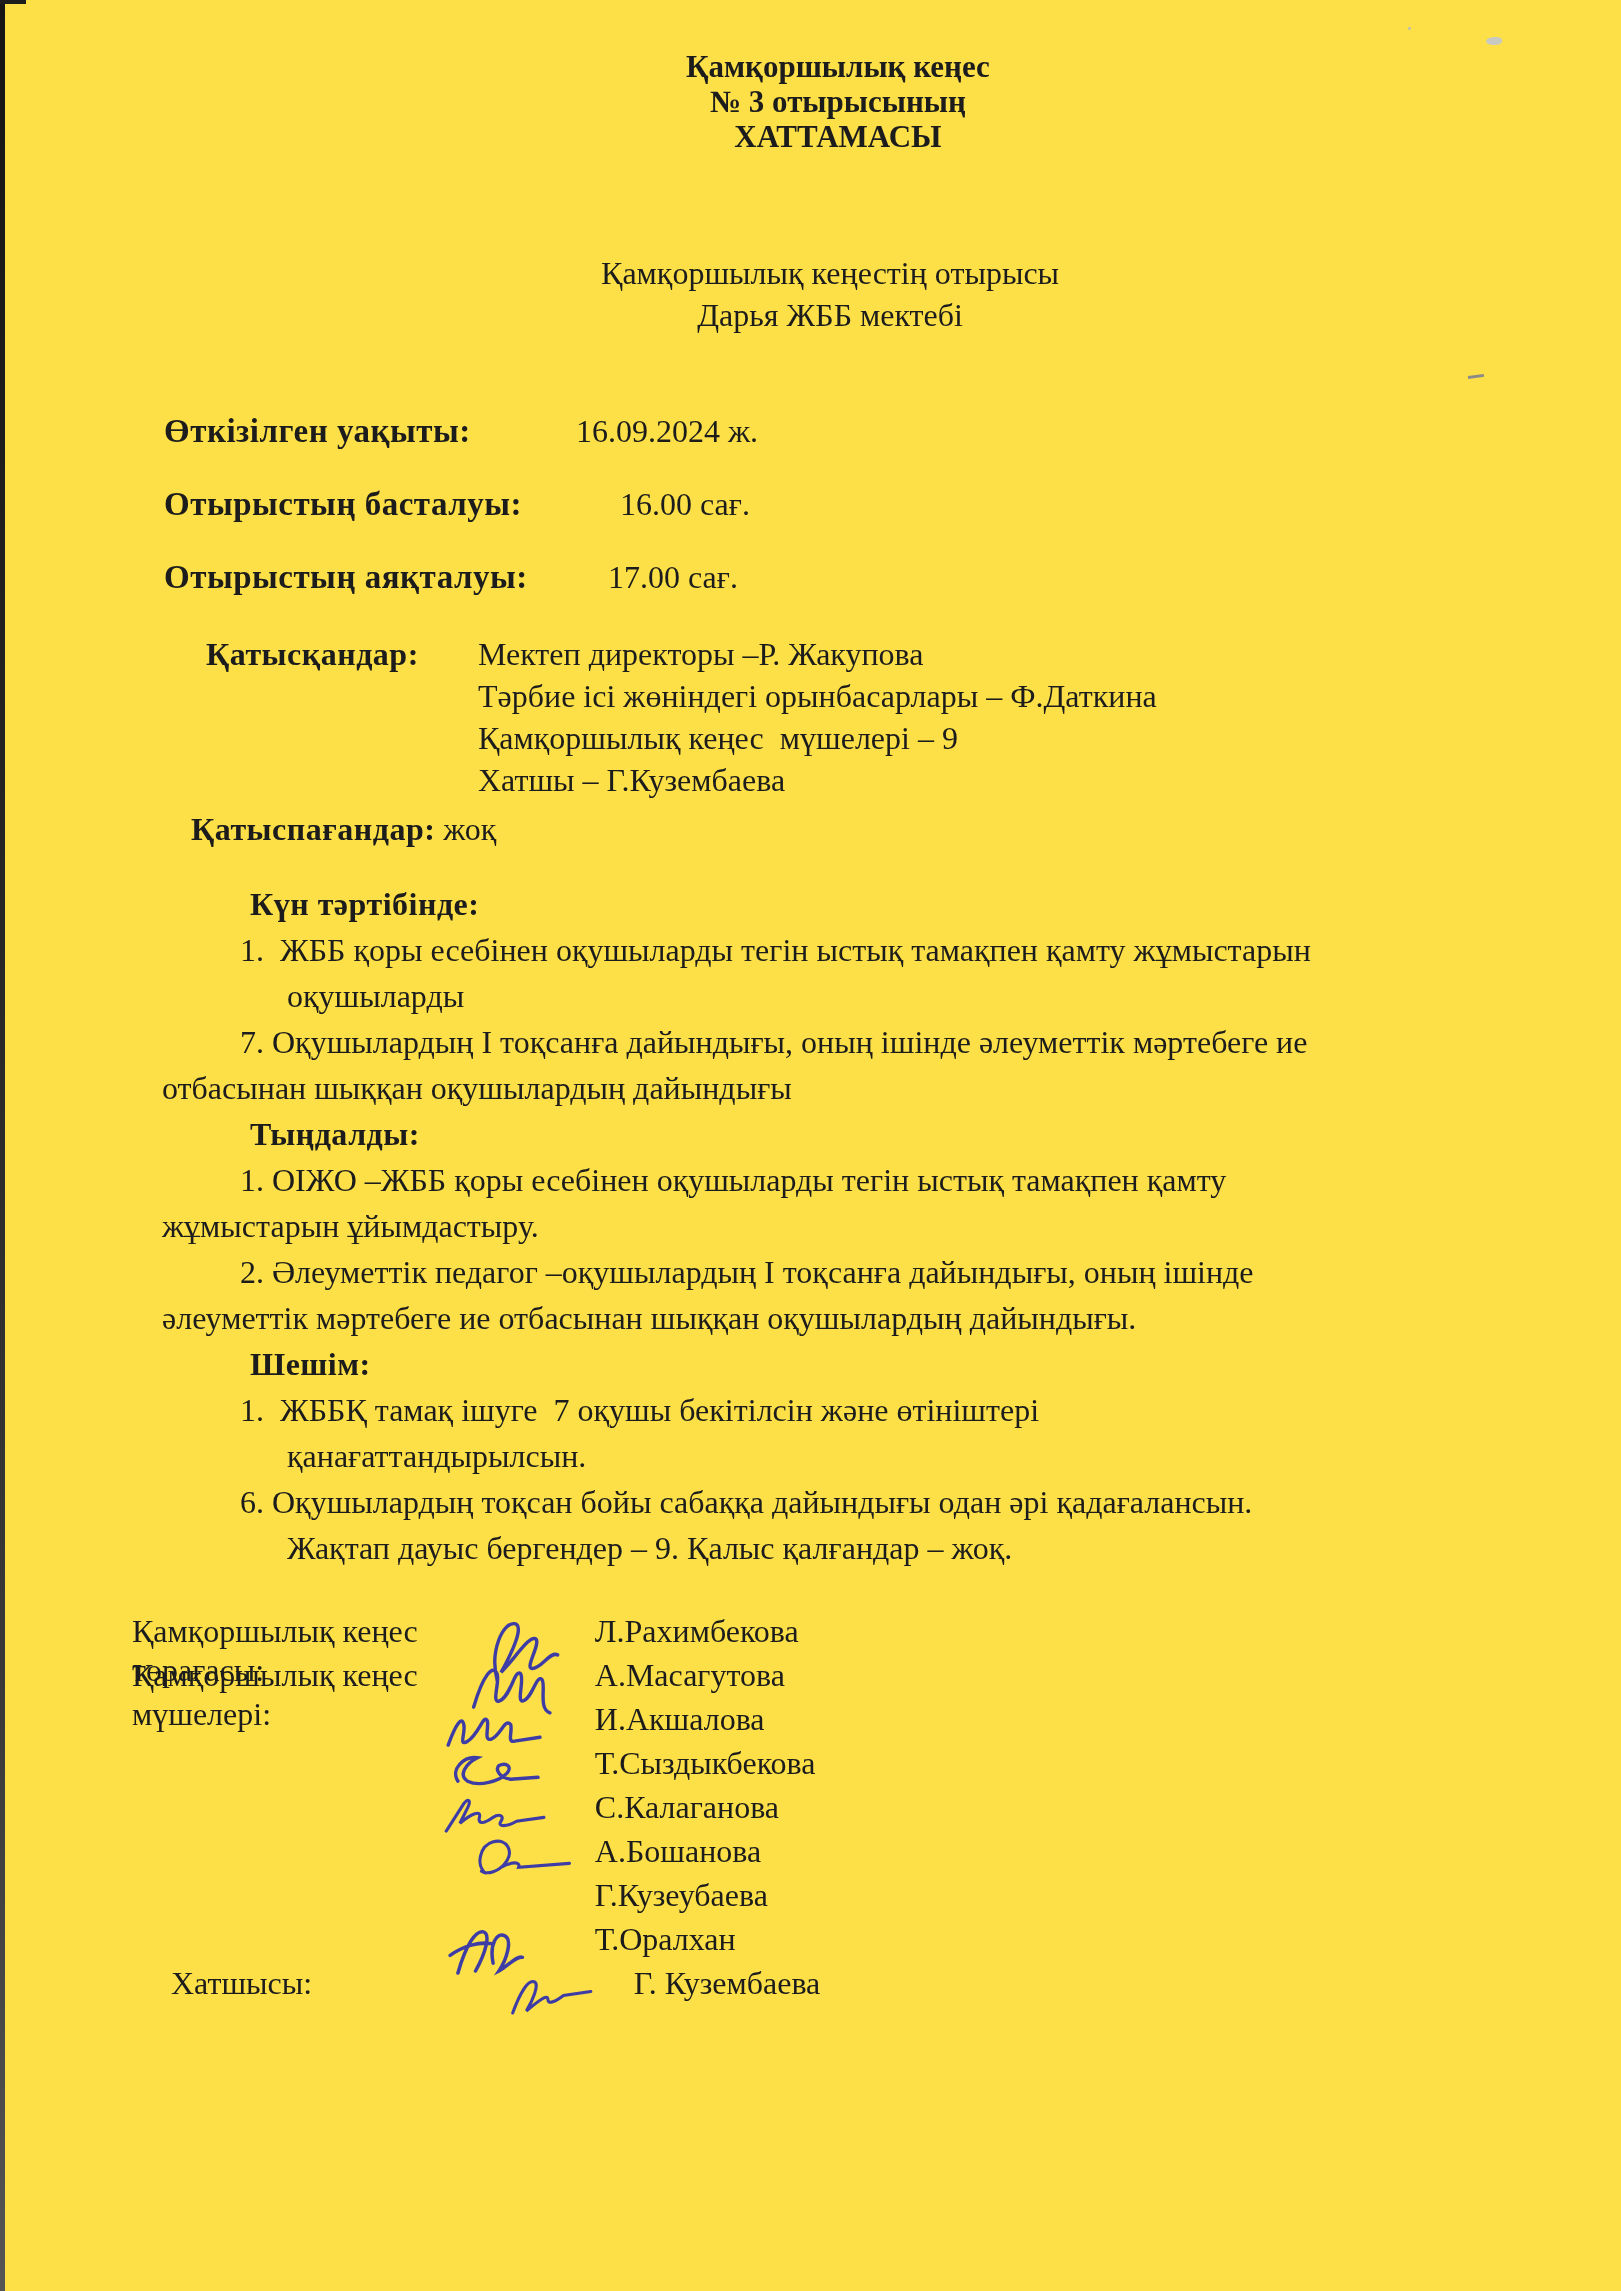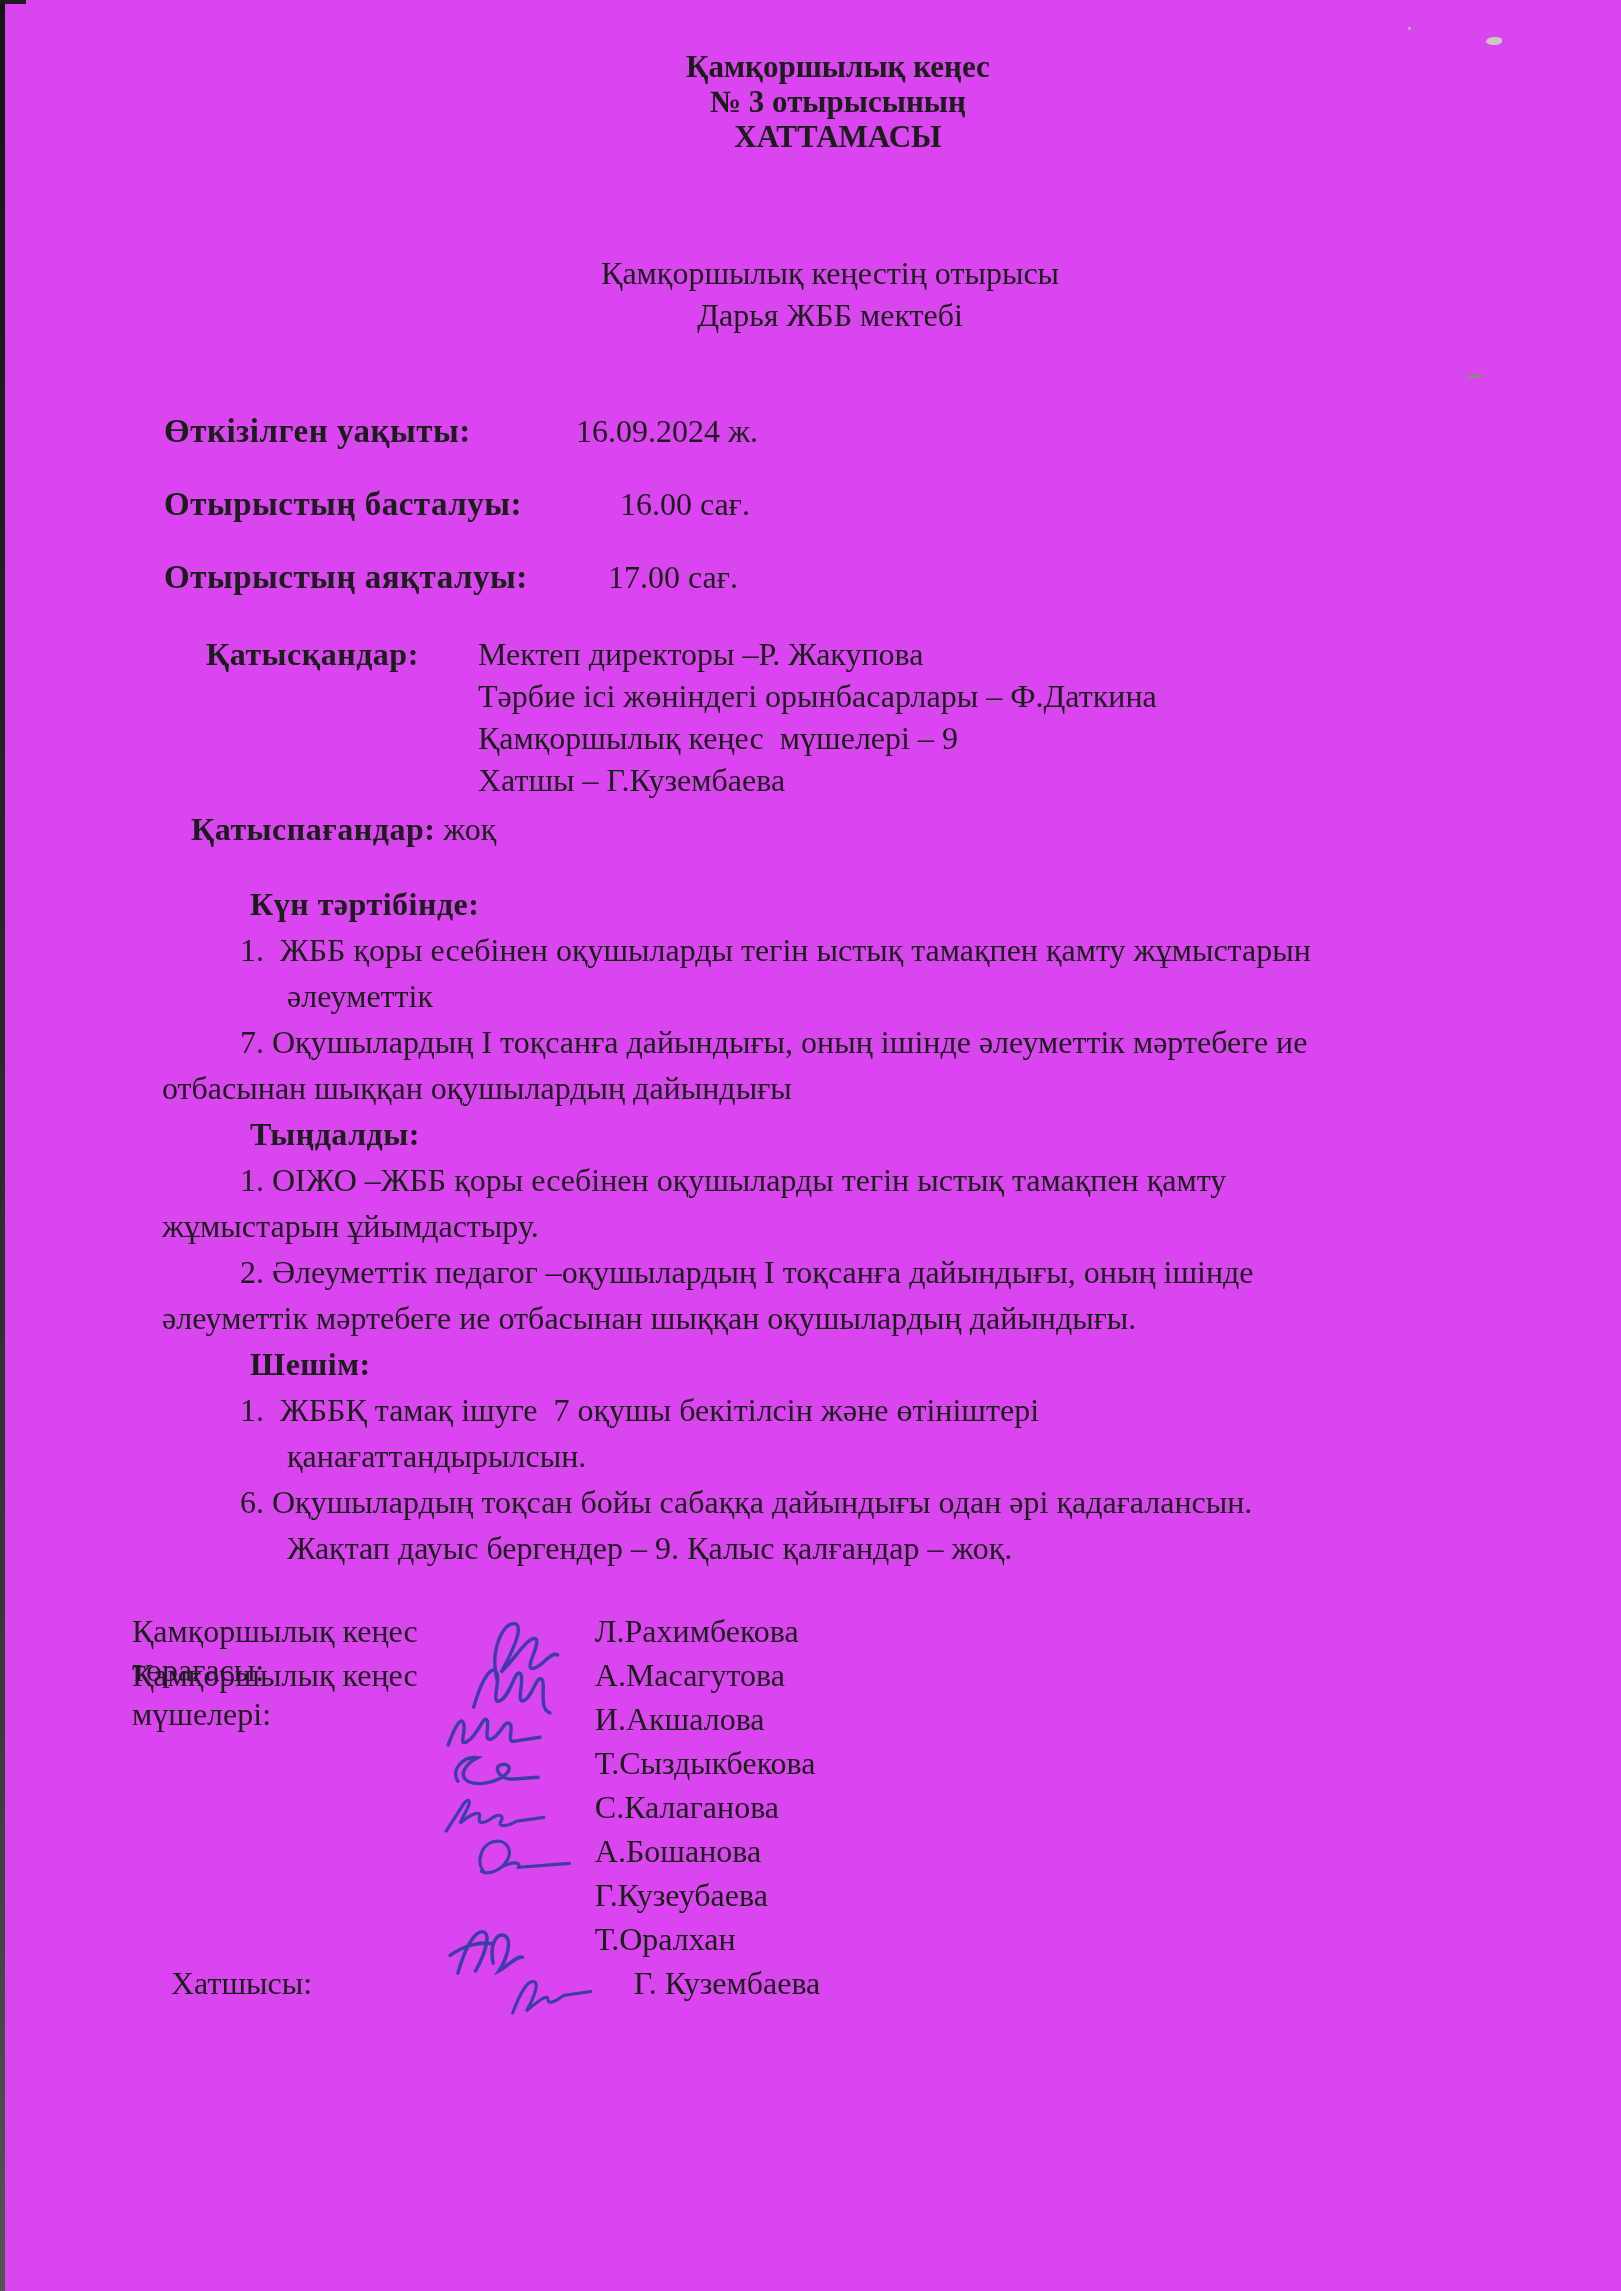--- a/index.html
+++ b/index.html
@@ -1,20 +1,20 @@
 <!DOCTYPE html>
 <html><head>
 <meta charset="utf-8">
 <style>
   html,body{margin:0;padding:0;background:#e9e9e6;}
   .page{
     position:relative;
     width:1621px;height:2292px;
     margin:0 auto;
-    background:#d946ef;
+    background:#fde047;
     font-family:"Liberation Serif","DejaVu Serif",serif;
     color:#1c1c1c;
     overflow:hidden;
   }
   
   .edge-left{position:absolute;left:0;top:0;width:4.9px;height:100%;
     background:linear-gradient(to bottom,#151515 0%,#262626 40%,#3a3a3a 75%,#555 100%);}
   .edge-top{position:absolute;left:0;top:0;width:25.5px;height:3.9px;background:#1d1d1d;}
   .speck-a{position:absolute;left:1486px;top:37px;width:15.7px;height:7.8px;background:#c9c9c4;border-radius:60% 40% 50% 50%;}
   .speck-b{position:absolute;left:1468px;top:375px;width:15.7px;height:2.9px;background:#8a8a86;transform:rotate(-8deg);}
@@ -105,21 +105,21 @@
     </div>
 
     <div class="absent-row">
       <span class="abs-label">Қатыспағандар:</span>
       <span>жоқ</span>
     </div>
 
     <div class="body-block">
       <div class="sec-heading">Күн тәртібінде:</div>
       <div class="bl i1">1.&nbsp; ЖББ қоры есебінен оқушыларды тегін ыстық тамақпен қамту жұмыстарын</div>
-      <div class="bl i2">әлеуметтік</div>
+      <div class="bl i2">оқушыларды</div>
       <div class="bl i1">7. Оқушылардың І тоқсанға дайындығы, оның ішінде әлеуметтік мәртебеге ие</div>
       <div class="bl i0">отбасынан шыққан оқушылардың дайындығы</div>
 
       <div class="sec-heading">Тыңдалды:</div>
       <div class="bl i1">1. ОІЖО –ЖББ қоры есебінен оқушыларды тегін ыстық тамақпен қамту</div>
       <div class="bl i0">жұмыстарын ұйымдастыру.</div>
       <div class="bl i1">2. Әлеуметтік педагог –оқушылардың І тоқсанға дайындығы, оның ішінде</div>
       <div class="bl i0">әлеуметтік мәртебеге ие отбасынан шыққан оқушылардың дайындығы.</div>
 
       <div class="sec-heading">Шешім:</div>

